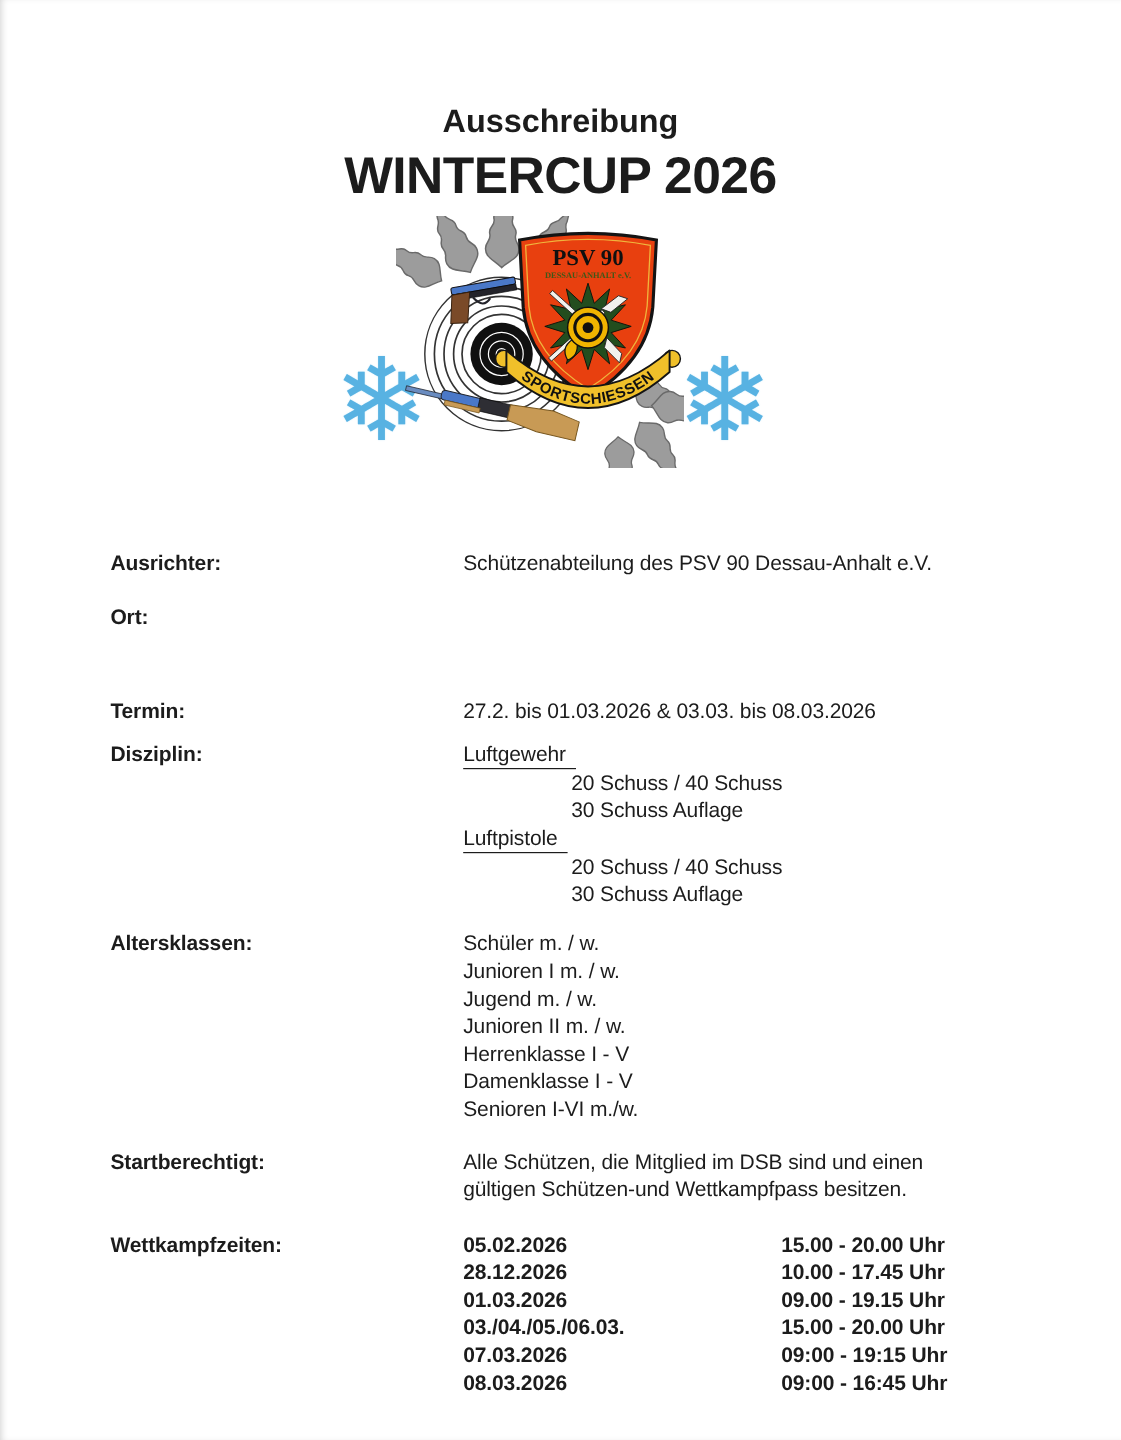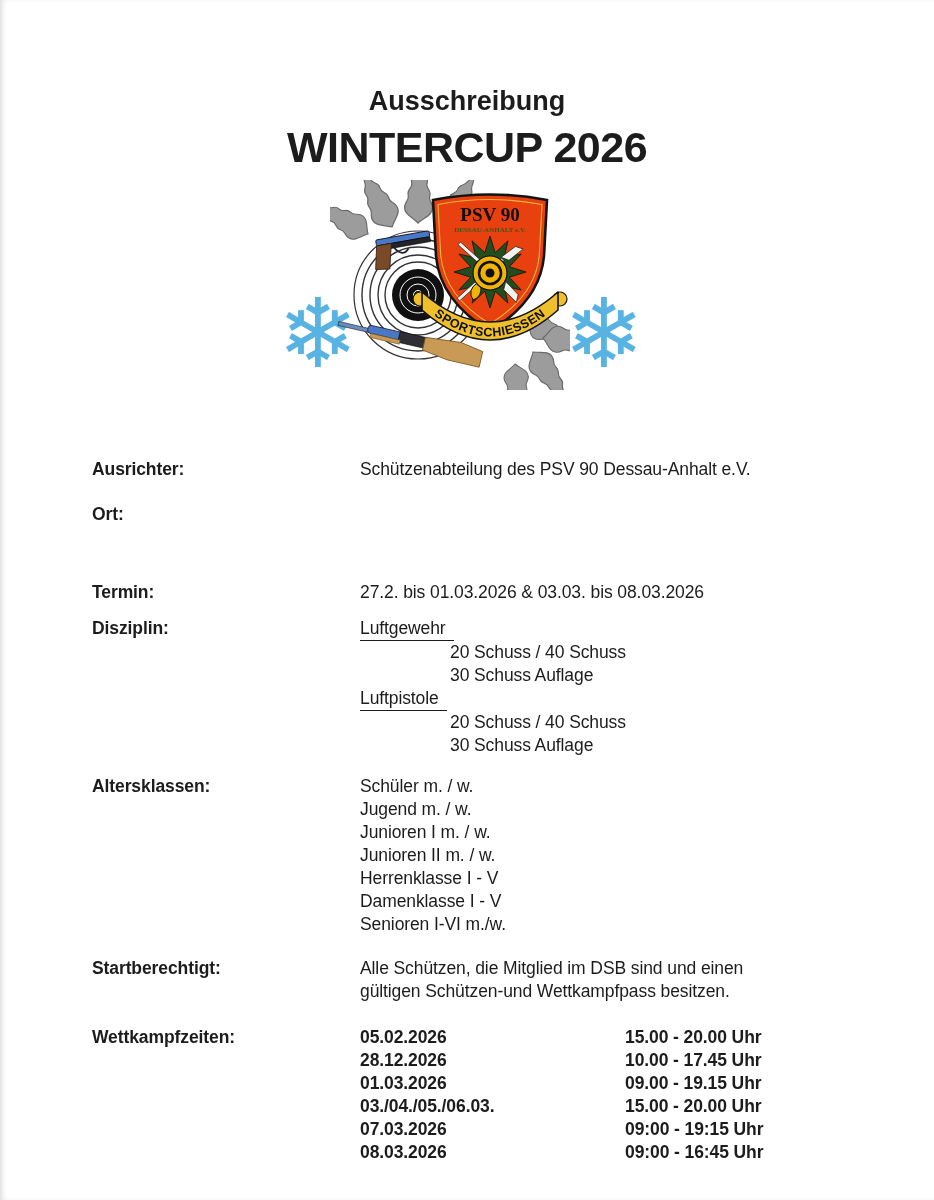--- a/index.html
+++ b/index.html
@@ -22,21 +22,21 @@
     position:absolute; font-size:96px; line-height:1; width:92px; text-align:center;
     color:#58b2e2; font-family:"DejaVu Sans",sans-serif;
     text-shadow:0 0 1px rgba(150,210,240,0.8);
   }
   .snowflake.left  { left:272px; top:286px; }
   .snowflake.right { left:558px; top:286px; }
   .leaves use { fill:#9c9c9c; stroke:#6a6a6a; stroke-width:0.8; }
   .serif { font-family:"Liberation Serif","DejaVu Serif",serif; }
   .row {
     position:absolute; left:92px; width:800px; display:flex;
-    font-size:17.5px; line-height:23px; letter-spacing:-0.1px;
+    font-size:17.5px; line-height:23px; letter-spacing:-0.1px;gap:26px;
   }
   .row .label { width:268px; flex:none; font-weight:bold; }
   .row .value { flex:1; }
   .u-head span {
     display:inline-block; border-bottom:1.3px solid #1c1c1c; padding-right:8px;
   }
   .ind { padding-left:90px; }
   .sched { display:grid; grid-template-columns:265px auto; font-weight:bold; }
   .r0 { top:458px; }
   .r1 { top:503px; }
@@ -165,22 +165,22 @@
       <div class="u-head"><span>Luftpistole</span></div>
       <div class="ind">20 Schuss / 40 Schuss</div>
       <div class="ind">30 Schuss Auflage</div>
     </div>
   </div>
 
   <div class="row r4">
     <div class="label">Altersklassen:</div>
     <div class="value">
       <div>Schüler m. / w.</div>
+      <div>Junioren I m. / w.</div>
       <div>Jugend m. / w.</div>
-      <div>Junioren I m. / w.</div>
       <div>Junioren II m. / w.</div>
       <div>Herrenklasse I - V</div>
       <div>Damenklasse I - V</div>
       <div>Senioren I-VI m./w.</div>
     </div>
   </div>
 
   <div class="row r5">
     <div class="label">Startberechtigt:</div>
     <div class="value">

